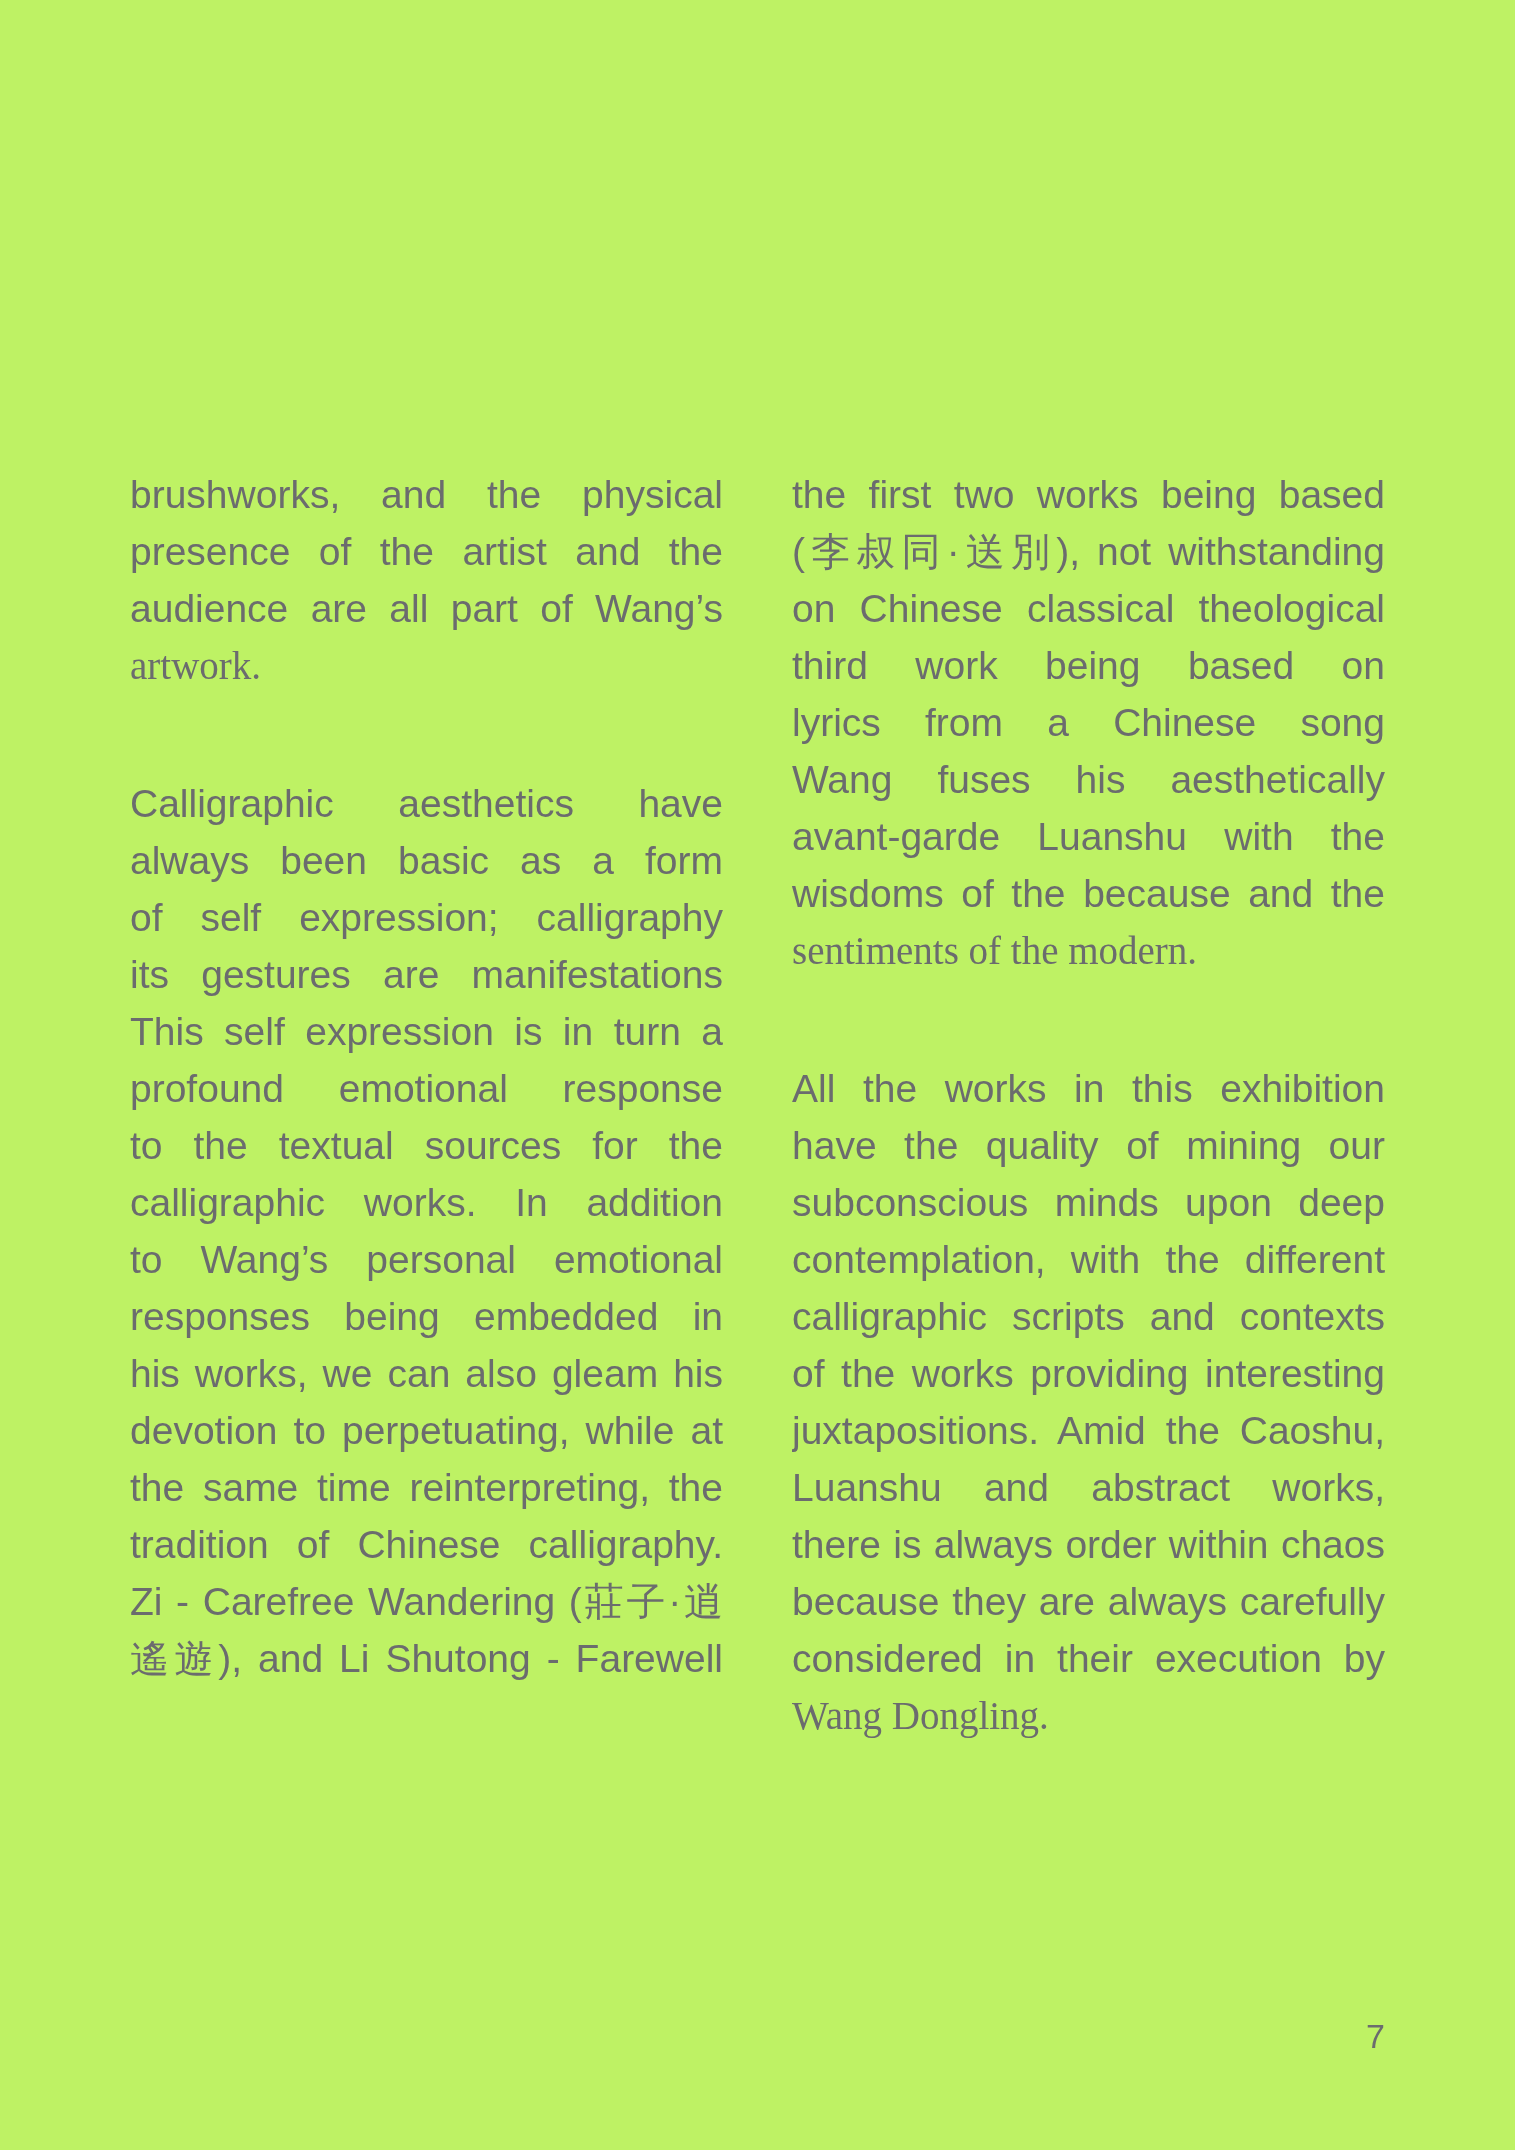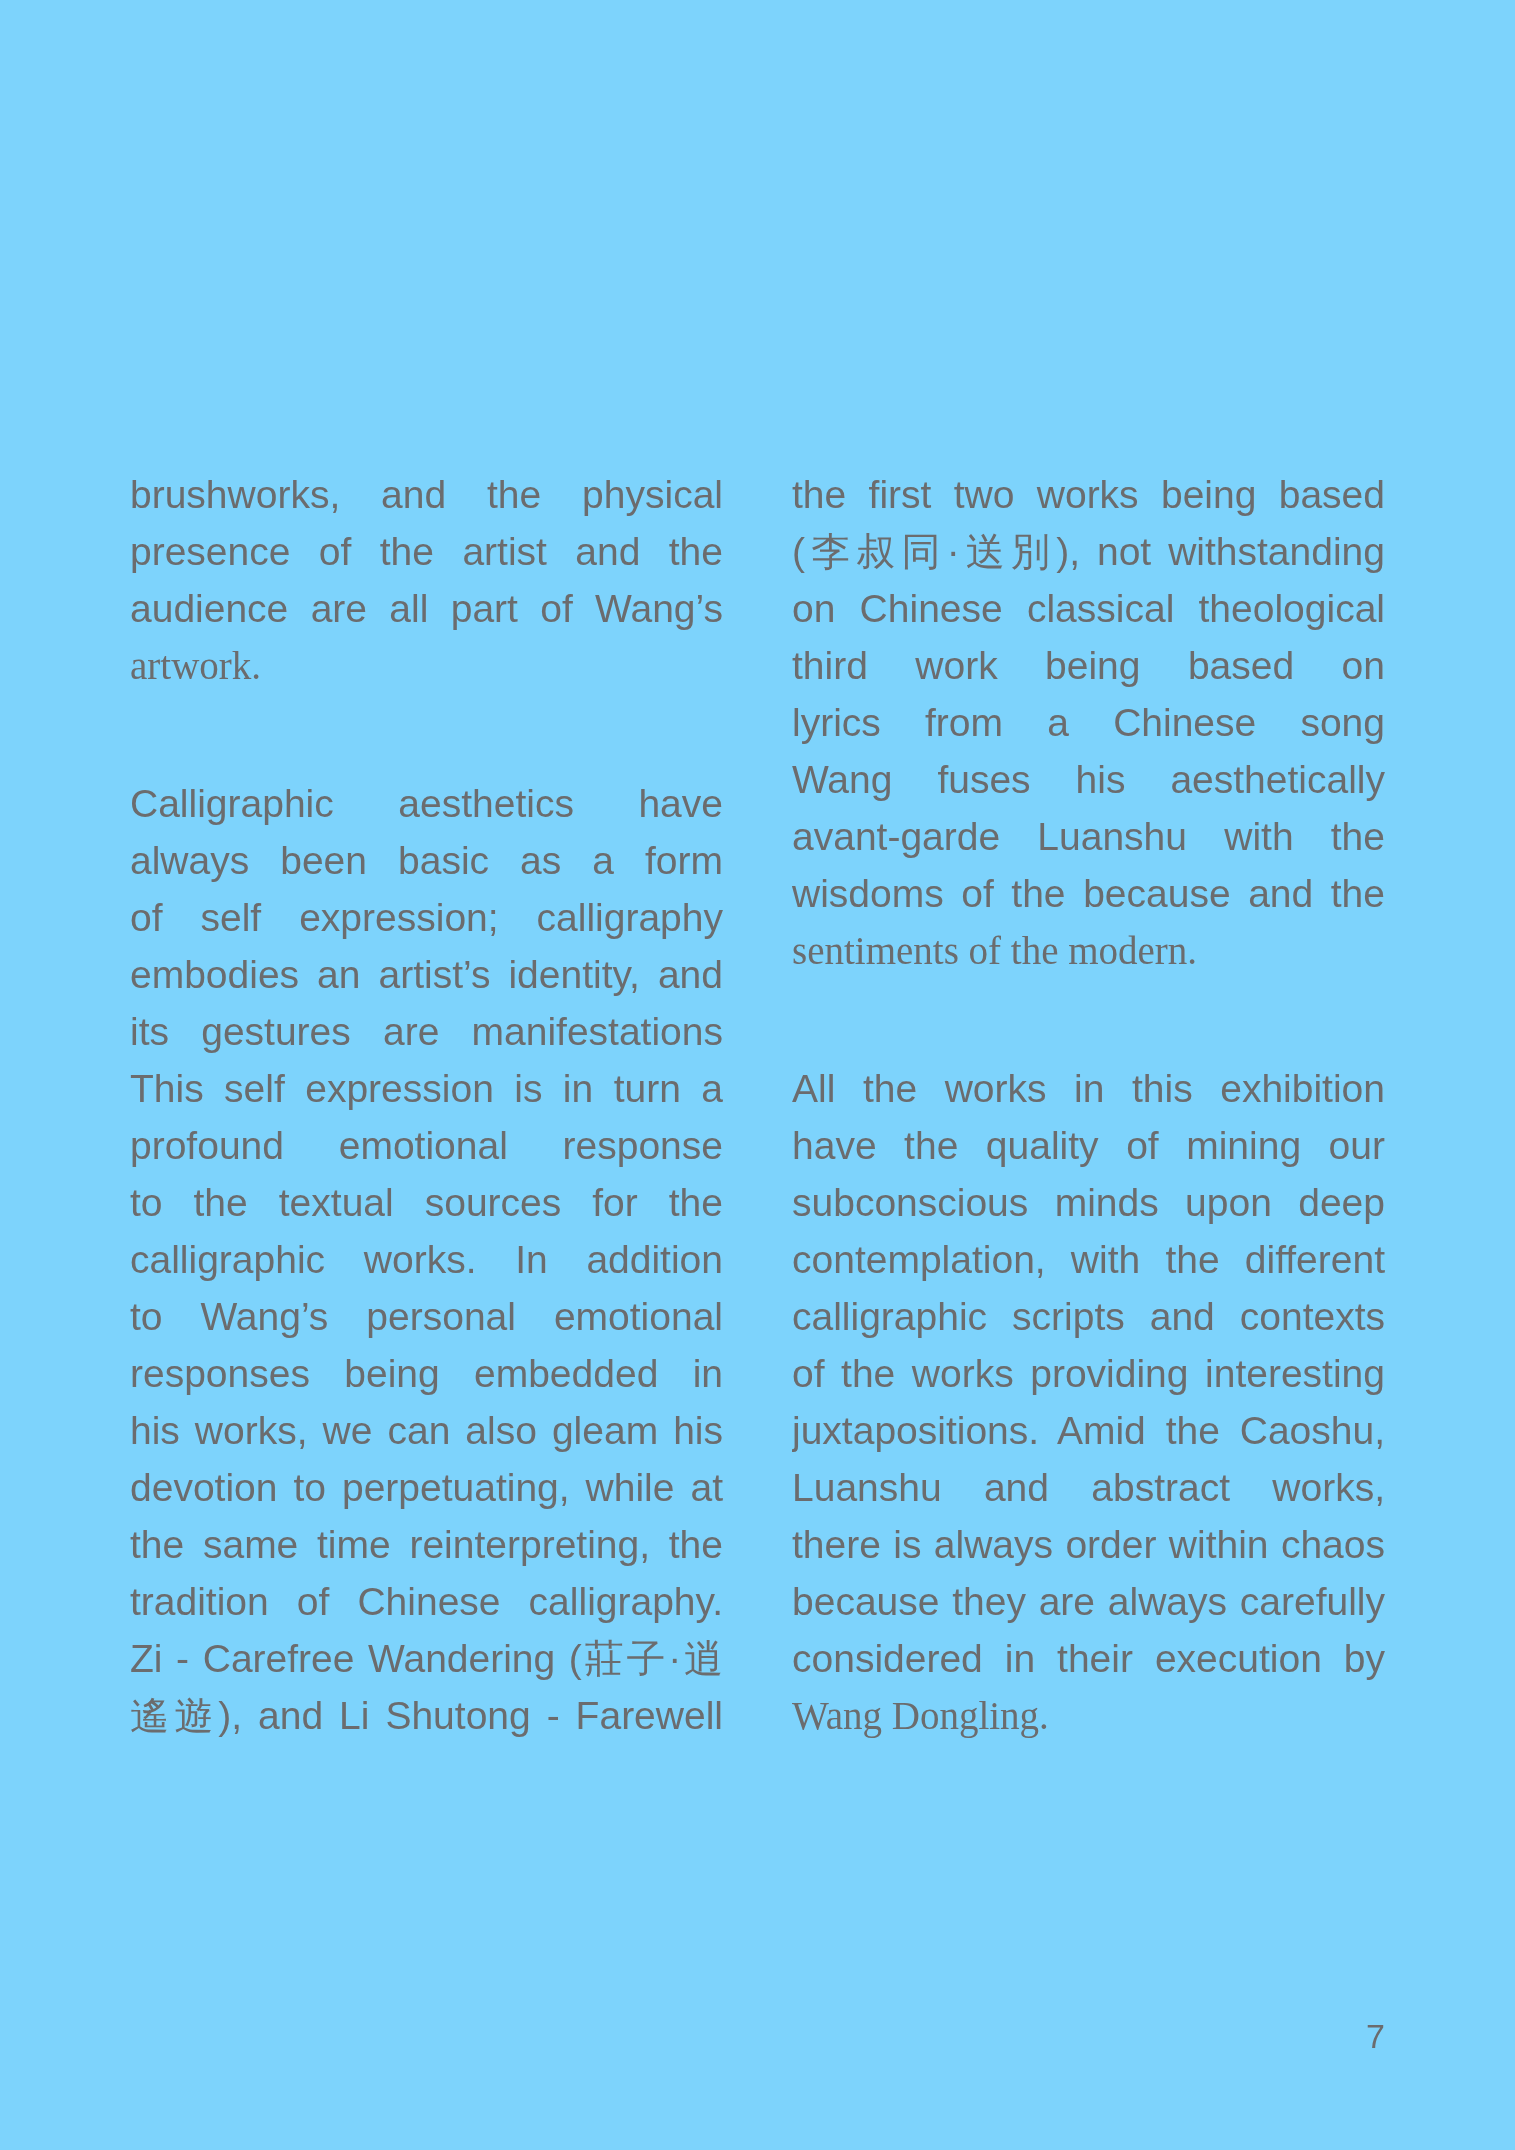--- a/index.html
+++ b/index.html
@@ -8,21 +8,21 @@
     width: 1515px;
     height: 2150px;
     background: #ffffff;
     position: relative;
     font-family: "Liberation Sans", "DejaVu Sans", sans-serif;
     overflow: hidden;
   }
   .page {
     position: absolute;
     inset: 0;
-    background: #7dd3fc;
+    background: #bef264;
   }
   .column {
     position: absolute;
     top: 466px;
     width: 593px;
     color: var(--text-color);
     font-size: 39px;
     font-weight: 300;
     line-height: 57px;
   }
@@ -57,21 +57,20 @@
       <div class="paragraph">
         <div class="line">brushworks, and the physical</div>
         <div class="line">presence of the artist and the</div>
         <div class="line">audience are all part of Wang’s</div>
         <div class="line para-end">artwork.</div>
       </div>
       <div class="paragraph">
         <div class="line">Calligraphic aesthetics have</div>
         <div class="line">always been basic as a form</div>
         <div class="line">of self expression; calligraphy</div>
-        <div class="line">embodies an artist’s identity, and</div>
         <div class="line">its gestures are manifestations</div>
         <div class="line">This self expression is in turn a</div>
         <div class="line">profound emotional response</div>
         <div class="line">to the textual sources for the</div>
         <div class="line">calligraphic works. In addition</div>
         <div class="line">to Wang’s personal emotional</div>
         <div class="line">responses being embedded in</div>
         <div class="line">his works, we can also gleam his</div>
         <div class="line">devotion to perpetuating, while at</div>
         <div class="line">the same time reinterpreting, the</div>

